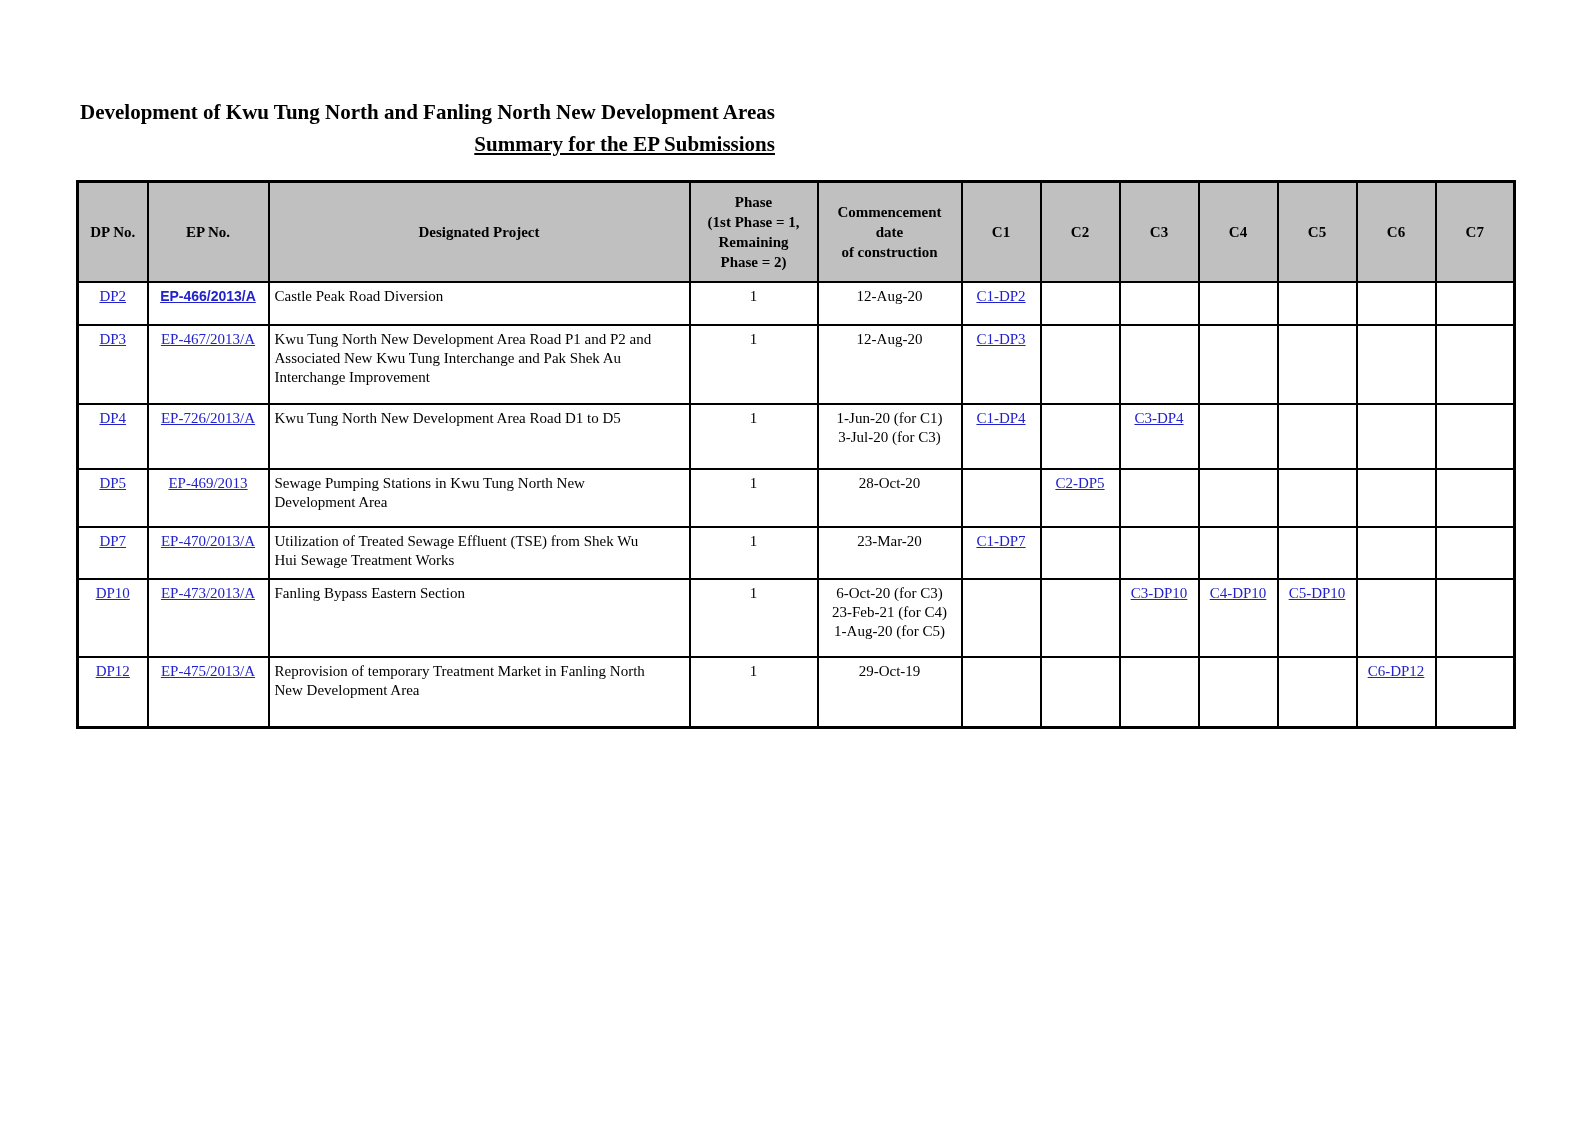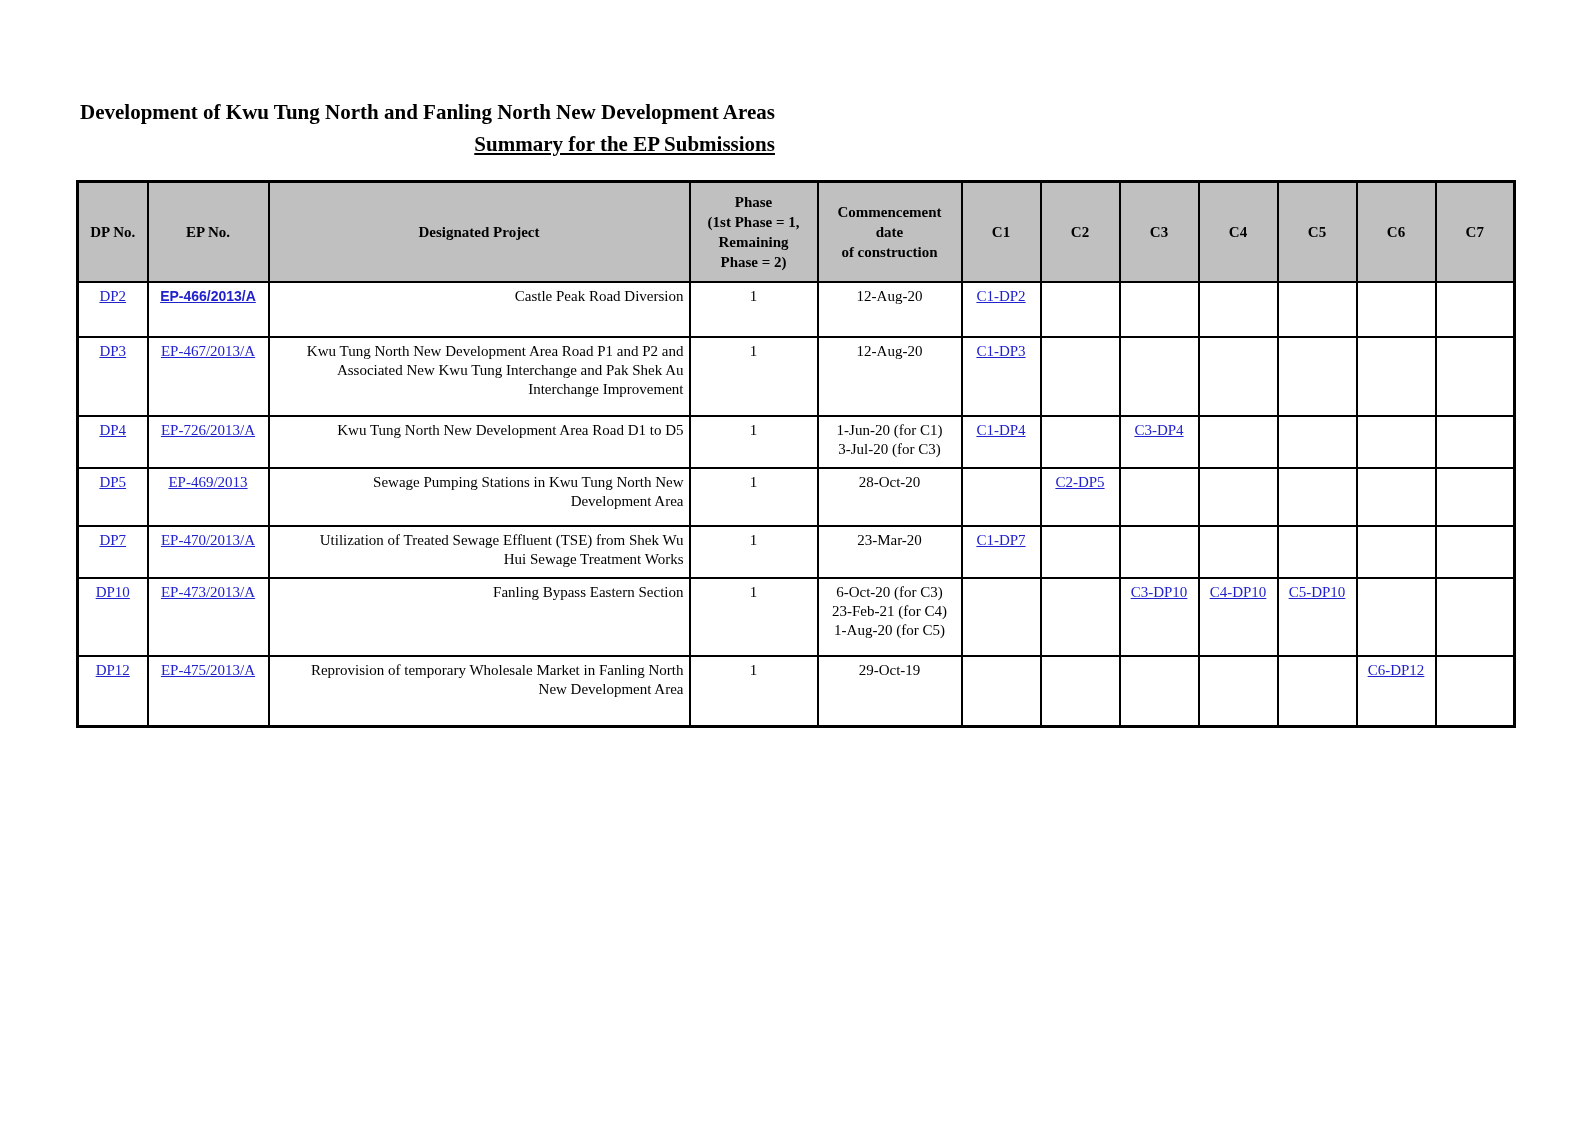--- a/index.html
+++ b/index.html
@@ -63,21 +63,21 @@
     white-space: pre-line;
     line-height: 20px;
   }
   .ep-table tbody td {
     vertical-align: top;
     padding: 4px 5px 2px 5px;
     line-height: 19px;
     background: #ffffff;
   }
   .cell-center { text-align: center; }
-  .cell-left { text-align: right; font-family: Liberation Serif, serif; }
+  .cell-left { text-align: left; font-family: Liberation Serif, serif; }
   .pre { white-space: pre-line; }
   .ep-table a {
     color: var(--link, #2222CC);
     text-decoration: underline;
     cursor: pointer;
   }
   a.ep-sans {
     font-family: "Liberation Sans", sans-serif;
     font-weight: 600;
     font-size: 14px;
@@ -123,21 +123,21 @@
           <th>C1</th>
           <th>C2</th>
           <th>C3</th>
           <th>C4</th>
           <th>C5</th>
           <th>C6</th>
           <th>C7</th>
         </tr>
     </thead>
     <tbody id="body-rows">
-        <tr style="height: 55px;">
+        <tr style="height: 43px;">
           <td class="cell-center"><a>DP2</a></td>
           <td class="cell-center"><a class="ep-sans">EP-466/2013/A</a></td>
           <td class="cell-left pre">Castle Peak Road Diversion</td>
           <td class="cell-center">1</td>
           <td class="cell-center pre">12-Aug-20</td>
           <td class="cell-center"><a>C1-DP2</a></td>
           <td class="cell-center"></td>
           <td class="cell-center"></td>
           <td class="cell-center"></td>
           <td class="cell-center"></td>
@@ -153,21 +153,21 @@
           <td class="cell-center">1</td>
           <td class="cell-center pre">12-Aug-20</td>
           <td class="cell-center"><a>C1-DP3</a></td>
           <td class="cell-center"></td>
           <td class="cell-center"></td>
           <td class="cell-center"></td>
           <td class="cell-center"></td>
           <td class="cell-center"></td>
           <td class="cell-center"></td>
         </tr>
-        <tr style="height: 52px;">
+        <tr style="height: 65px;">
           <td class="cell-center"><a>DP4</a></td>
           <td class="cell-center"><a>EP-726/2013/A</a></td>
           <td class="cell-left pre">Kwu Tung North New Development Area Road D1 to D5</td>
           <td class="cell-center">1</td>
           <td class="cell-center pre">1-Jun-20 (for C1)
 3-Jul-20 (for C3)</td>
           <td class="cell-center"><a>C1-DP4</a></td>
           <td class="cell-center"></td>
           <td class="cell-center"><a>C3-DP4</a></td>
           <td class="cell-center"></td>
@@ -217,21 +217,21 @@
           <td class="cell-center"></td>
           <td class="cell-center"><a>C3-DP10</a></td>
           <td class="cell-center"><a>C4-DP10</a></td>
           <td class="cell-center"><a>C5-DP10</a></td>
           <td class="cell-center"></td>
           <td class="cell-center"></td>
         </tr>
         <tr style="height: 70px;">
           <td class="cell-center"><a>DP12</a></td>
           <td class="cell-center"><a>EP-475/2013/A</a></td>
-          <td class="cell-left pre">Reprovision of temporary Wholesale Market in Fanling North
+          <td class="cell-left pre">Reprovision of temporary Treatment Market in Fanling North
 New Development Area</td>
           <td class="cell-center">1</td>
           <td class="cell-center pre">29-Oct-19</td>
           <td class="cell-center"></td>
           <td class="cell-center"></td>
           <td class="cell-center"></td>
           <td class="cell-center"></td>
           <td class="cell-center"></td>
           <td class="cell-center"><a>C6-DP12</a></td>
           <td class="cell-center"></td>

